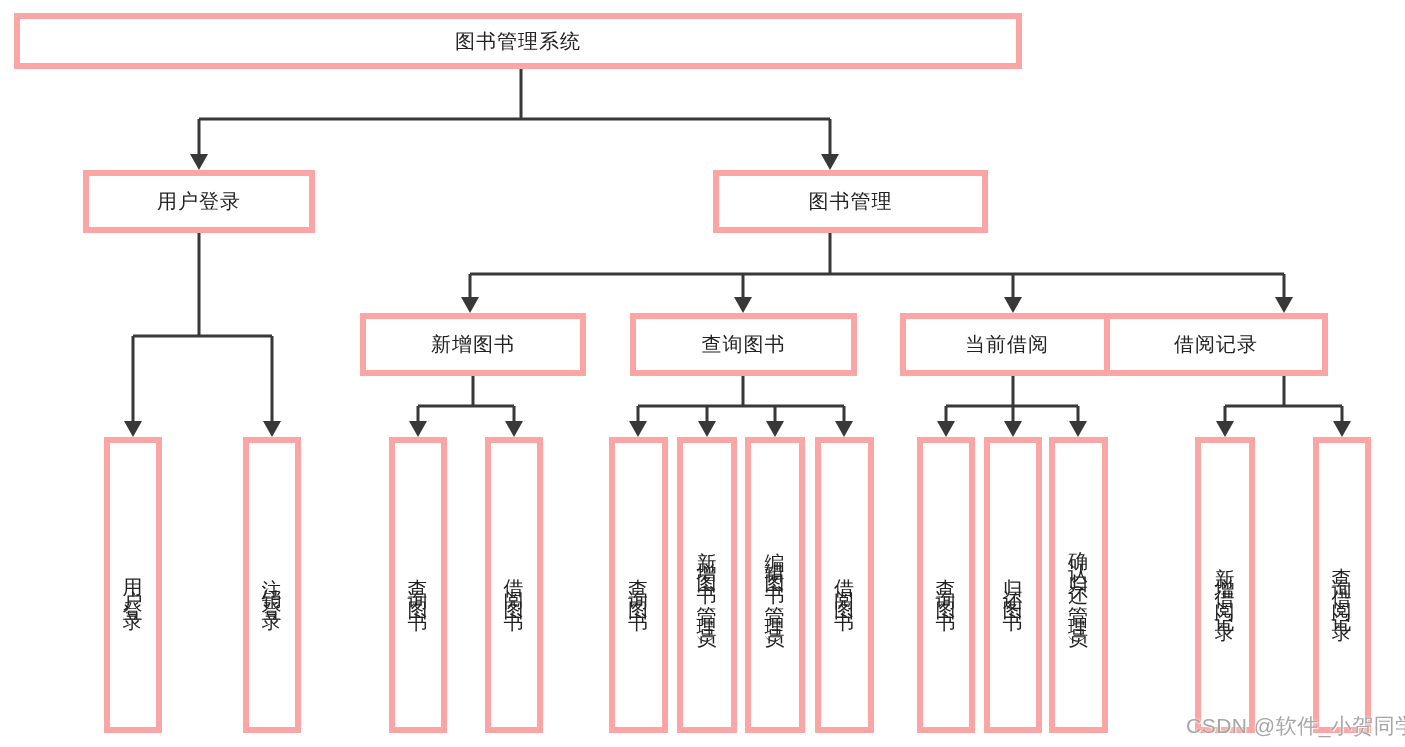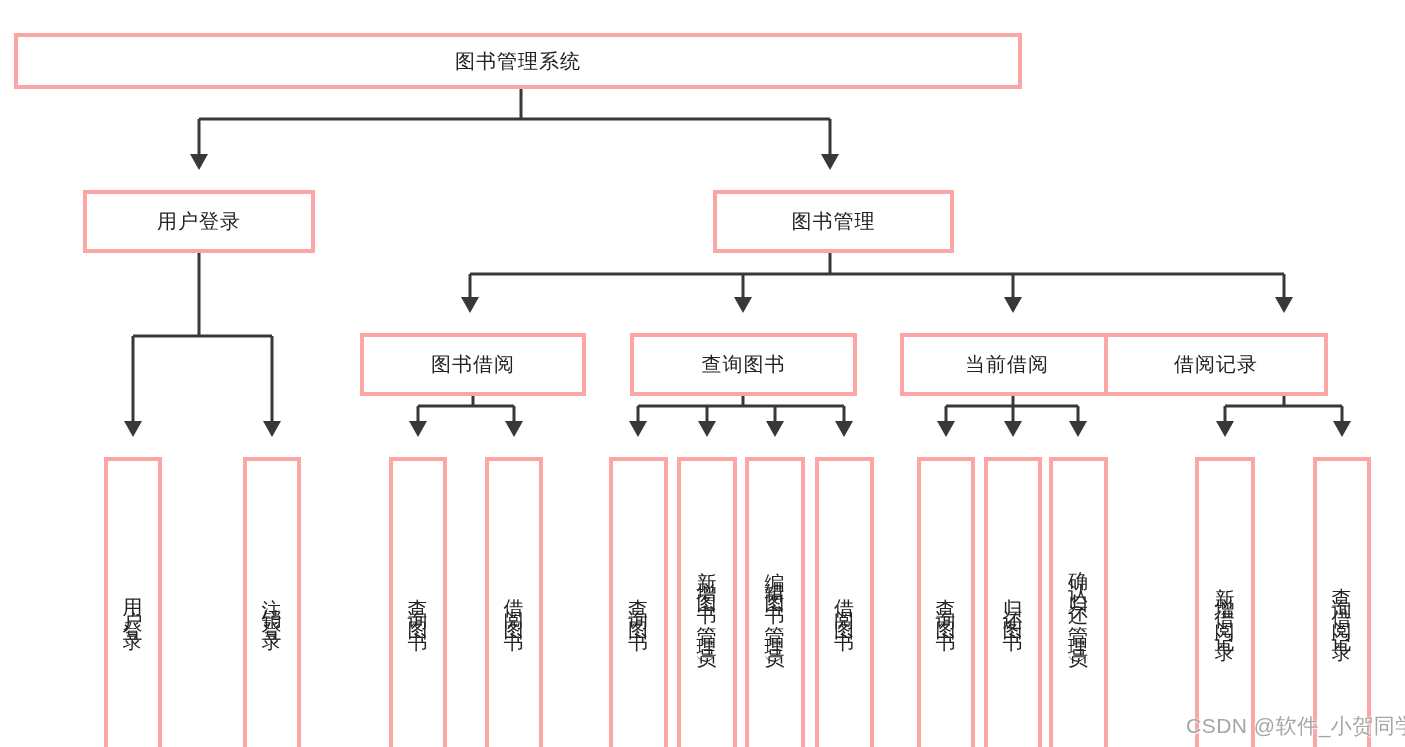--- a/index.html
+++ b/index.html
@@ -3,22 +3,22 @@
 <meta charset="utf-8">
 <style>
   html,body{margin:0;padding:0;background:#ffffff;}
   .stage{
     position:relative;width:1405px;height:747px;background:#ffffff;overflow:hidden;
     font-family:"Liberation Sans","DejaVu Sans",sans-serif;
   }
   .wires{position:absolute;left:0;top:0;}
   .box{
     position:absolute;box-sizing:border-box;background:#ffffff;
-    border:4px solid #fca5a5;display:flex;align-items:center;justify-content:center;
-    color:#222222;font-size:20px;margin-top:20px;
+    border:6px solid #fca5a5;display:flex;align-items:center;justify-content:center;
+    color:#222222;font-size:20px;
   }
   .hlabel{letter-spacing:1px;white-space:nowrap;}
   .vtext{
     writing-mode:vertical-rl;text-orientation:mixed;
     letter-spacing:11px;line-height:1.2;white-space:nowrap;
   }
   .watermark{
     position:absolute;left:1186px;top:712px;width:212px;
     color:#a6a6a6;font-size:21px;letter-spacing:0.5px;white-space:nowrap;
     text-shadow:0 0 3px rgba(255,255,255,0.95), 1px 1px 0 rgba(255,255,255,0.8);
@@ -63,26 +63,26 @@
     </g>
   </svg>
 
   <div class="box" style="left:14px;top:13px;width:1008px;height:56px">
     <span class="hlabel">图书管理系统</span>
   </div>
 
   <div class="box" style="left:83px;top:170px;width:232px;height:63px">
     <span class="hlabel">用户登录</span>
   </div>
-  <div class="box" style="left:713px;top:170px;width:241px;height:63px">
+  <div class="box" style="left:713px;top:170px;width:275px;height:63px">
     <span class="hlabel">图书管理</span>
   </div>
 
   <div class="box" style="left:360px;top:313px;width:226px;height:63px">
-    <span class="hlabel">图书借阅</span>
+    <span class="hlabel">新增图书</span>
   </div>
   <div class="box" style="left:630px;top:313px;width:227px;height:63px">
     <span class="hlabel">查询图书</span>
   </div>
   <div class="box" style="left:900px;top:313px;width:214px;height:63px">
     <span class="hlabel">当前借阅</span>
   </div>
   <div class="box" style="left:1104px;top:313px;width:224px;height:63px">
     <span class="hlabel">借阅记录</span>
   </div>

